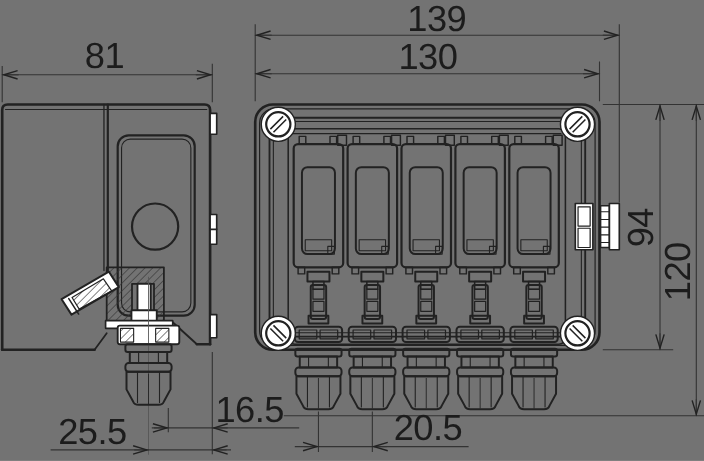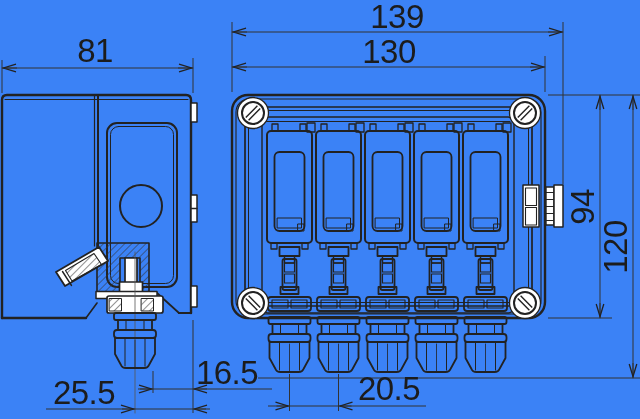--- a/index.html
+++ b/index.html
@@ -1,16 +1,16 @@
 <!DOCTYPE html>
 <html><head>
 <meta charset="utf-8">
 <style>
   html,body{margin:0;padding:0;background:#fff;}
-  .stage{width:640px;height:419px;background:#3b82f6;position:relative;overflow:hidden;}
+  .stage{width:640px;height:419px;background:#737373;position:relative;overflow:hidden;}
   svg{display:block;}
   text{font-family:"Liberation Sans","DejaVu Sans",sans-serif;font-size:33px;fill:#1c1c1c;letter-spacing:-0.5px;}
 </style>
 </head>
 <body>
 
 <div class="stage">
 <svg width="640" height="419" viewBox="0 0 640 419">
   <defs>
     <marker id="arr" markerWidth="17" markerHeight="11" refX="14.5" refY="5" orient="auto" markerUnits="userSpaceOnUse">

